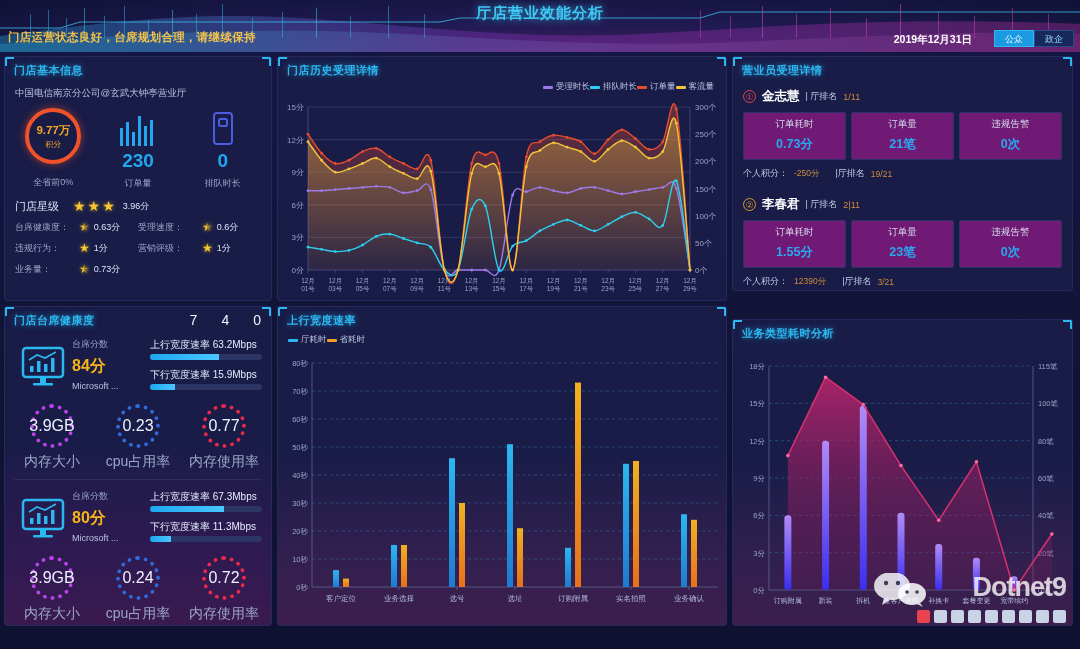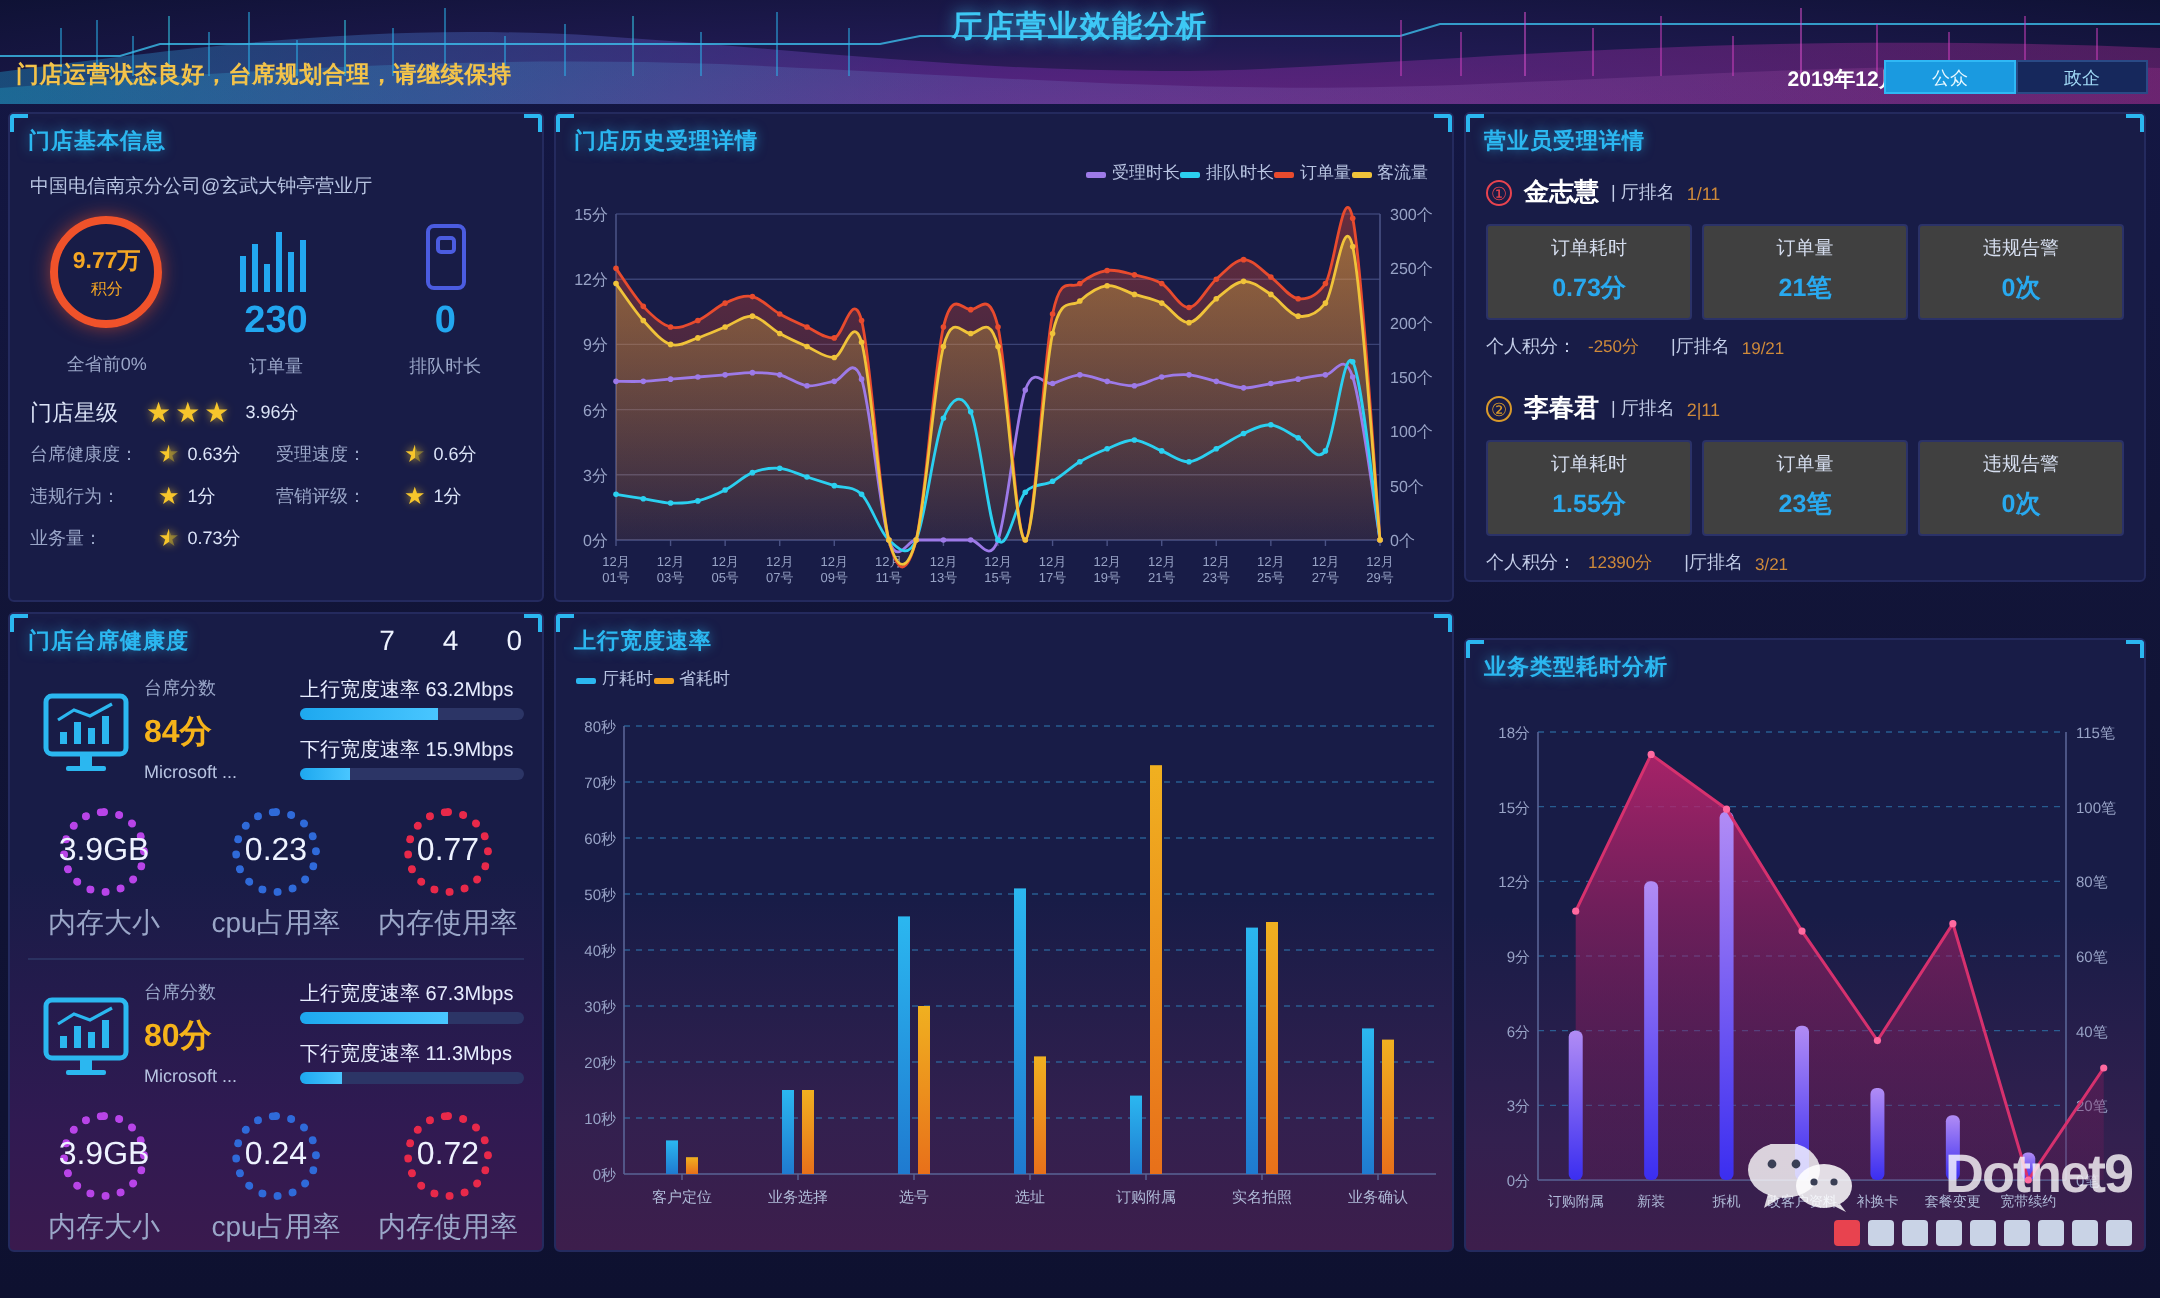--- a/index.html
+++ b/index.html
@@ -17,21 +17,21 @@
             background:radial-gradient(ellipse at 50% 120%, #4a1d63 0%, #201a52 45%, #0f1235 100%); }
   .hdr-wave { position:absolute; left:0; top:0; width:1080px; height:52px; }
   .hdr-title { position:absolute; left:50%; top:4px; transform:translateX(-50%);
                font-size:15px; font-weight:bold; color:#3dc8f5; letter-spacing:1px;
                text-shadow:0 0 8px rgba(61,200,245,.8); }
   .hdr-tip { position:absolute; left:8px; top:30px; font-size:11.5px;
              color:#f3c34a; font-weight:bold; letter-spacing:.3px; }
   .hdr-date { position:absolute; right:108px; top:33px; font-size:10.5px;
               color:#ffffff; font-weight:bold; }
   .hdr-btns { position:absolute; right:6px; top:30px; display:flex; }
-  .hdr-btn { width:66px; height:17px; line-height:17px; text-align:center;
+  .hdr-btn { width:40px; height:17px; line-height:17px; text-align:center;
              font-size:9px; color:#9fd8f5; background:#16285c;
              border:1px solid #2a4a86; }
   .hdr-btn.active { background:#1a9ae0; color:#eaf9ff; border-color:#2fb8f5; }
 
   
   .body-wrap { position:absolute; left:0; top:52px; width:1080px; height:578px;
                padding:4px; display:flex; gap:5px; }
   .col { display:flex; flex-direction:column; gap:5px; }
   .col-left  { width:268px; }
   .col-mid   { width:450px; }
@@ -107,21 +107,21 @@
   .clerk { padding:6px 10px 0; }
   .clerk-head { display:flex; align-items:center; gap:6px; }
   .rank-badge { width:13px; height:13px; border-radius:50%; font-size:9px;
                 display:flex; align-items:center; justify-content:center; }
   .rb1 { border:1px solid #e8434f; color:#e8434f; }
   .rb2 { border:1px solid #d99a2b; color:#d99a2b; }
   .clerk-name { font-size:12.5px; font-weight:bold; color:#ffffff; }
   .clerk-rank-lab { font-size:9px; color:#c3cde8; }
   .clerk-rank-val { font-size:9px; color:#cf8a3a; }
   .stat-row { display:flex; gap:5px; margin-top:7px; }
-  .stat { flex:1; background:#404040; border:1px solid #2b3268; border-radius:2px;
+  .stat { flex:1; background:#701a75; border:1px solid #2b3268; border-radius:2px;
           padding:5px 0 6px; text-align:center; }
   .stat-l { font-size:9.5px; color:#d6deef; }
   .stat-v { font-size:12.5px; font-weight:bold; color:#28a9ef; margin-top:5px; }
   .clerk-foot { display:flex; align-items:center; margin-top:7px; gap:6px; }
   .cf-l { font-size:9px; color:#c3cde8; }
   .cf-v { font-size:8.5px; color:#cf8a3a; }
 
   
   .wm { position:absolute; pointer-events:none;margin-top:46px; }
   .wm-text { right:6px; bottom:22px; font-size:27px; color:rgba(255,255,255,.78);

